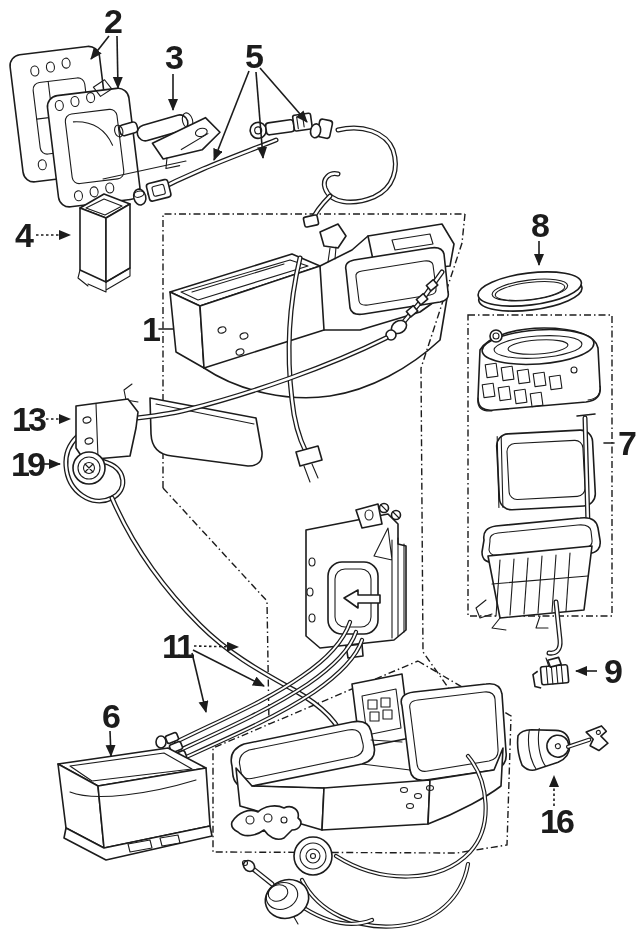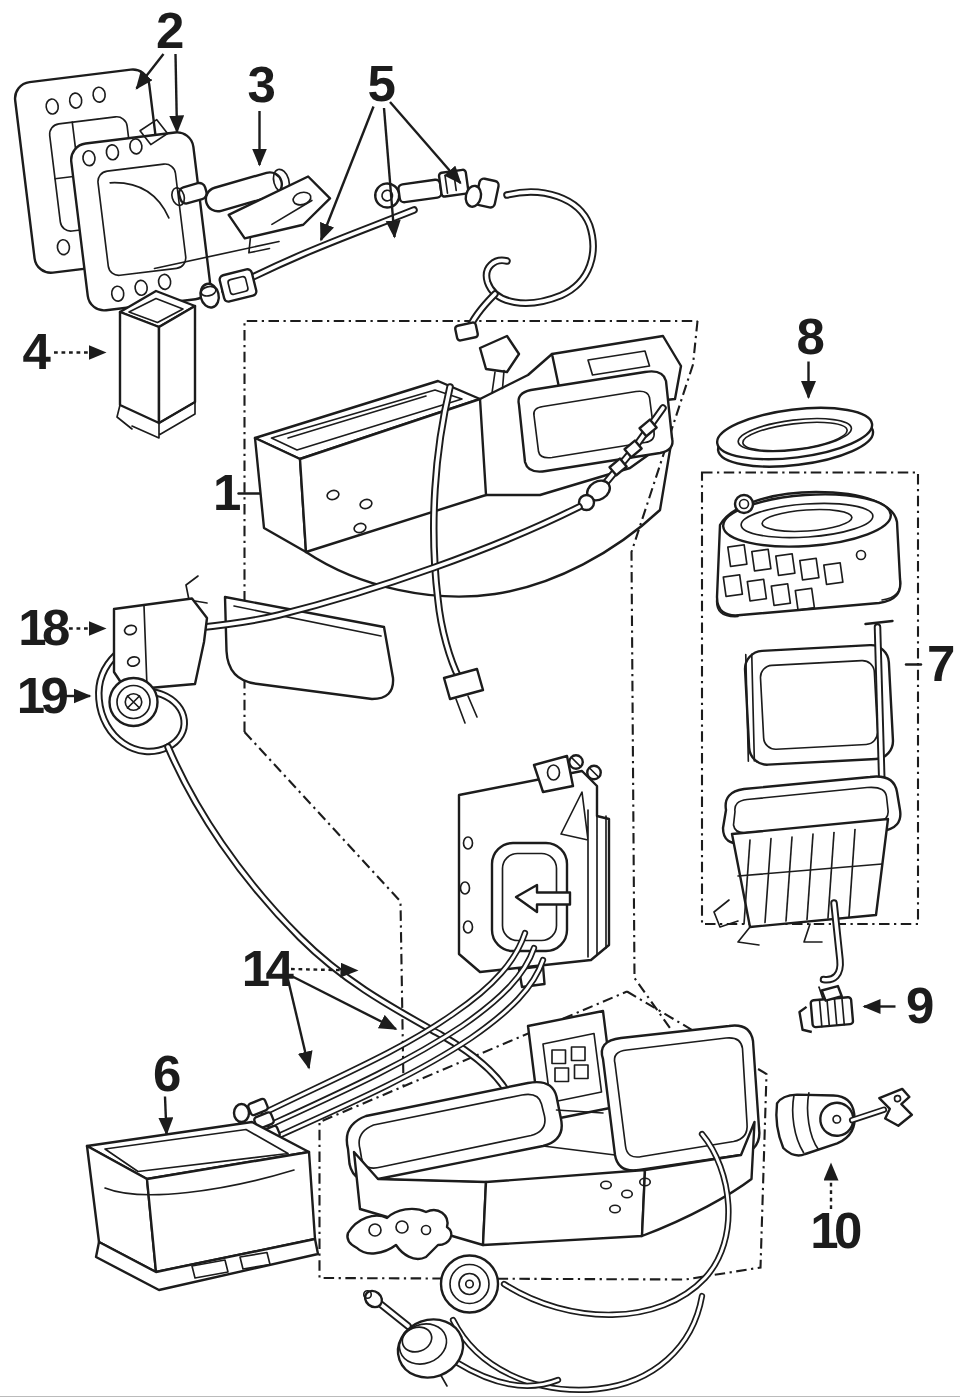--- a/index.html
+++ b/index.html
@@ -361,17 +361,17 @@
 
   <div class="callout" style="left:150px;top:329px">1</div>
   <div class="callout" style="left:112px;top:21px">2</div>
   <div class="callout" style="left:173px;top:57px">3</div>
   <div class="callout" style="left:23px;top:235px">4</div>
   <div class="callout" style="left:253px;top:56px">5</div>
   <div class="callout" style="left:110px;top:716px">6</div>
   <div class="callout" style="left:626px;top:443px">7</div>
   <div class="callout" style="left:539px;top:225px">8</div>
   <div class="callout" style="left:612px;top:671px">9</div>
-  <div class="callout" style="left:556px;top:821px">10</div>
-  <div class="callout" style="left:177px;top:646px">14</div>
+  <div class="callout" style="left:556px;top:821px">16</div>
+  <div class="callout" style="left:177px;top:646px">11</div>
   <div class="callout" style="left:27px;top:464px">19</div>
-  <div class="callout" style="left:28px;top:419px">18</div>
+  <div class="callout" style="left:28px;top:419px">13</div>
 </div>
 
 </body></html>

